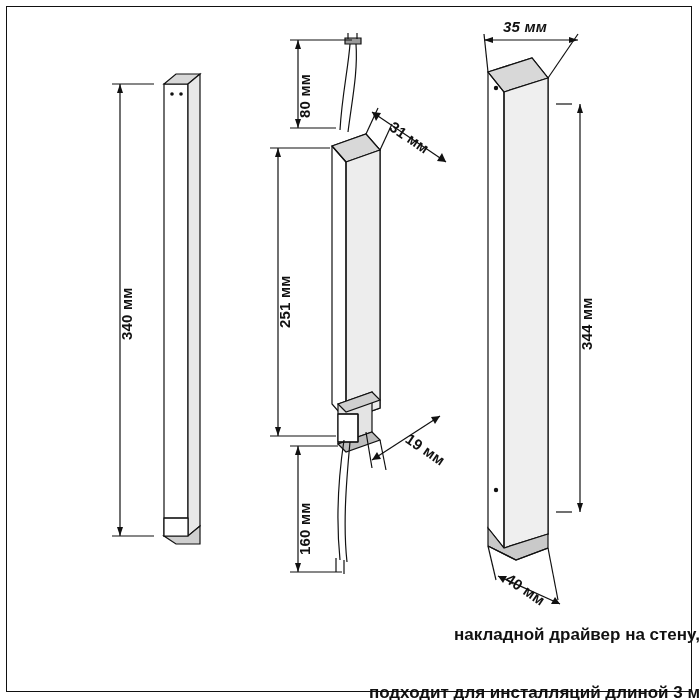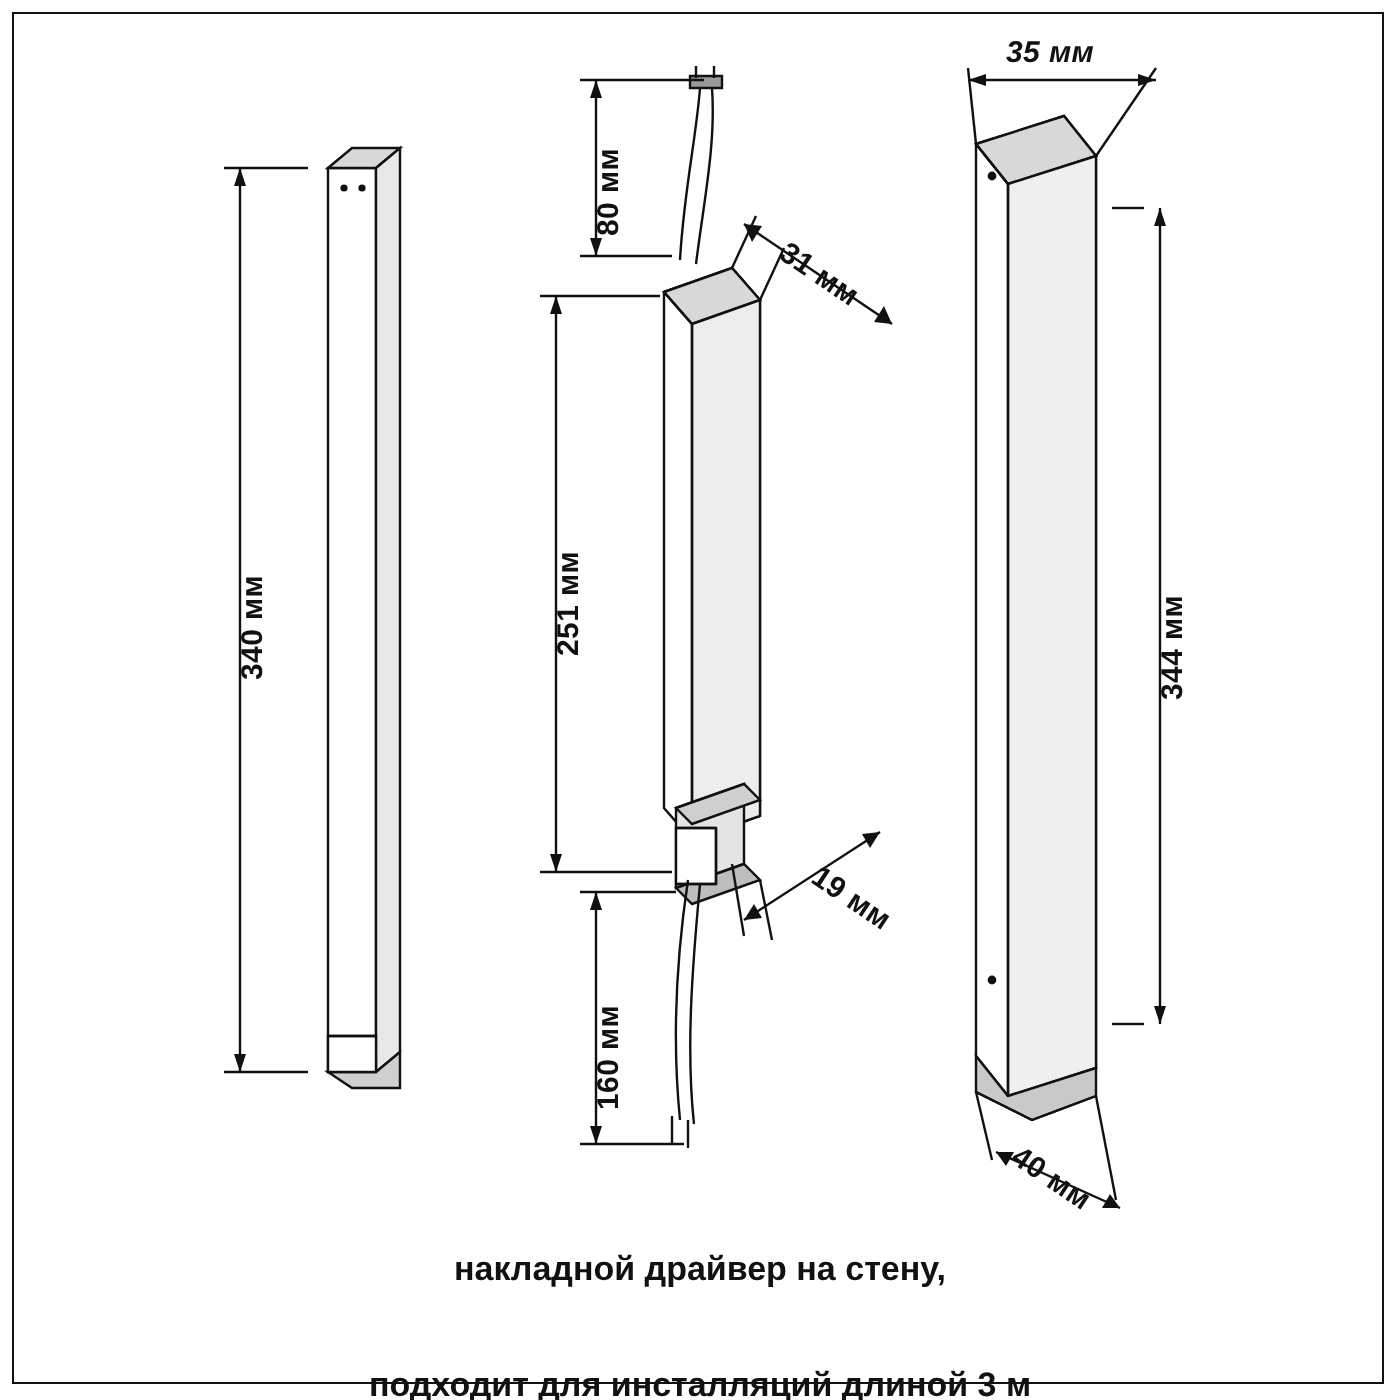--- a/index.html
+++ b/index.html
@@ -46,21 +46,21 @@
     transform: rotate(-90deg);
   }
   .dim-label.rot-diag {
     transform-origin: 0 0;
     transform: rotate(34deg);
   }
   .caption {
     position: absolute;
     left: 0;
     width: 700px;
-    text-align: center;
+    text-align: right;
     font-size: 17px;
     font-weight: bold;
     color: #111111;
   }
   .caption.line1 { top: 625px; }
   .caption.line2 { top: 683px; }
 </style>
 </head>
 <body>
 

